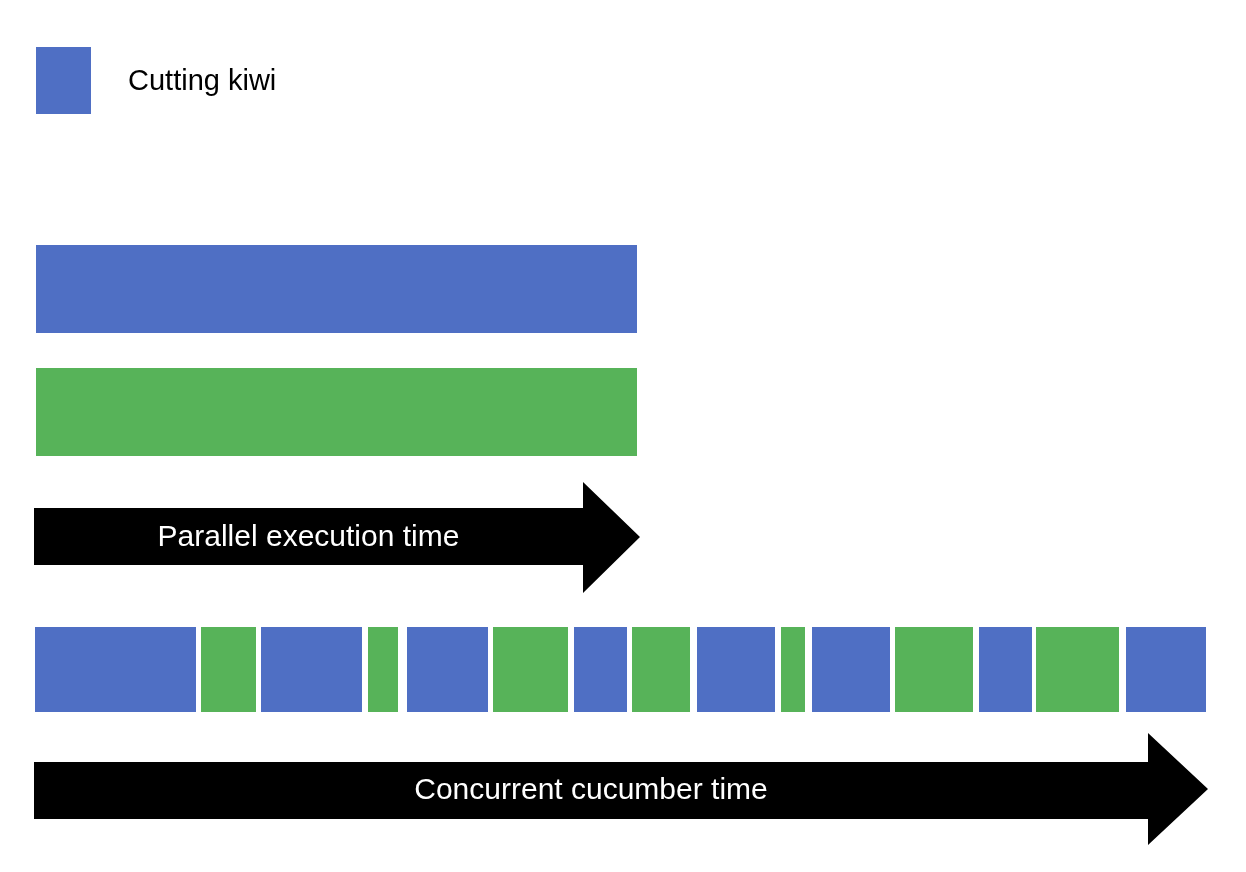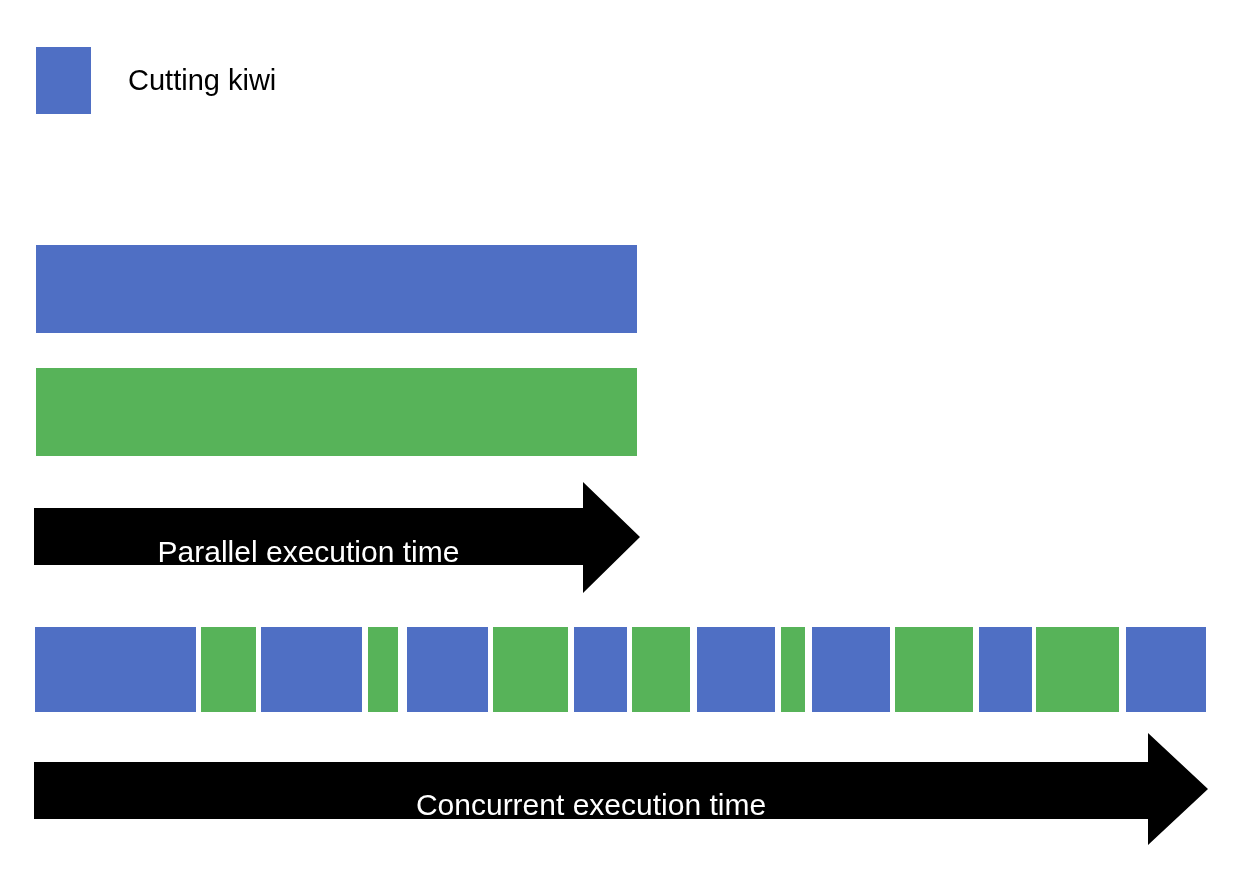--- a/index.html
+++ b/index.html
@@ -58,21 +58,20 @@
     position: absolute;
     display: block;
   }
   .arrow-label {
     position: absolute;
     color: #ffffff;
     font-size: 30px;
     line-height: 1;
     white-space: nowrap;
     text-align: center;
-    margin-top: 16px;
   }
   #arrow-parallel  { left: 34px; top: 482px;  width: 606px; height: 112px; }
   #label-parallel  { left: 34px; top: 521px;  width: 549px; }
   #arrow-concurrent{ left: 34px; top: 733px;  width: 1174px; height: 112px; }
   #label-concurrent{ left: 34px; top: 774px;  width: 1114px; }
 
   
   #concurrent-blocks {
     position: absolute;
     left: 0;
@@ -120,15 +119,15 @@
       <div class="concurrent-block" style="left: 812px; width: 78px; background-color: rgb(79, 111, 196);"></div>
       <div class="concurrent-block" style="left: 895px; width: 78px; background-color: rgb(87, 179, 89);"></div>
       <div class="concurrent-block" style="left: 979px; width: 53px; background-color: rgb(79, 111, 196);"></div>
       <div class="concurrent-block" style="left: 1036px; width: 83px; background-color: rgb(87, 179, 89);"></div>
       <div class="concurrent-block" style="left: 1126px; width: 80px; background-color: rgb(79, 111, 196);"></div>
     </div>
 
   <svg class="arrow" id="arrow-concurrent" viewBox="0 0 1174 112" preserveAspectRatio="none">
     <polygon points="0,29 1114,29 1114,0 1174,56 1114,112 1114,86 0,86" fill="#000000"></polygon>
   </svg>
-  <div class="arrow-label" id="label-concurrent">Concurrent execution time</div>
+  <div class="arrow-label" id="label-concurrent">Concurrent cucumber time</div>
 
 </div>
 
 </body></html>

